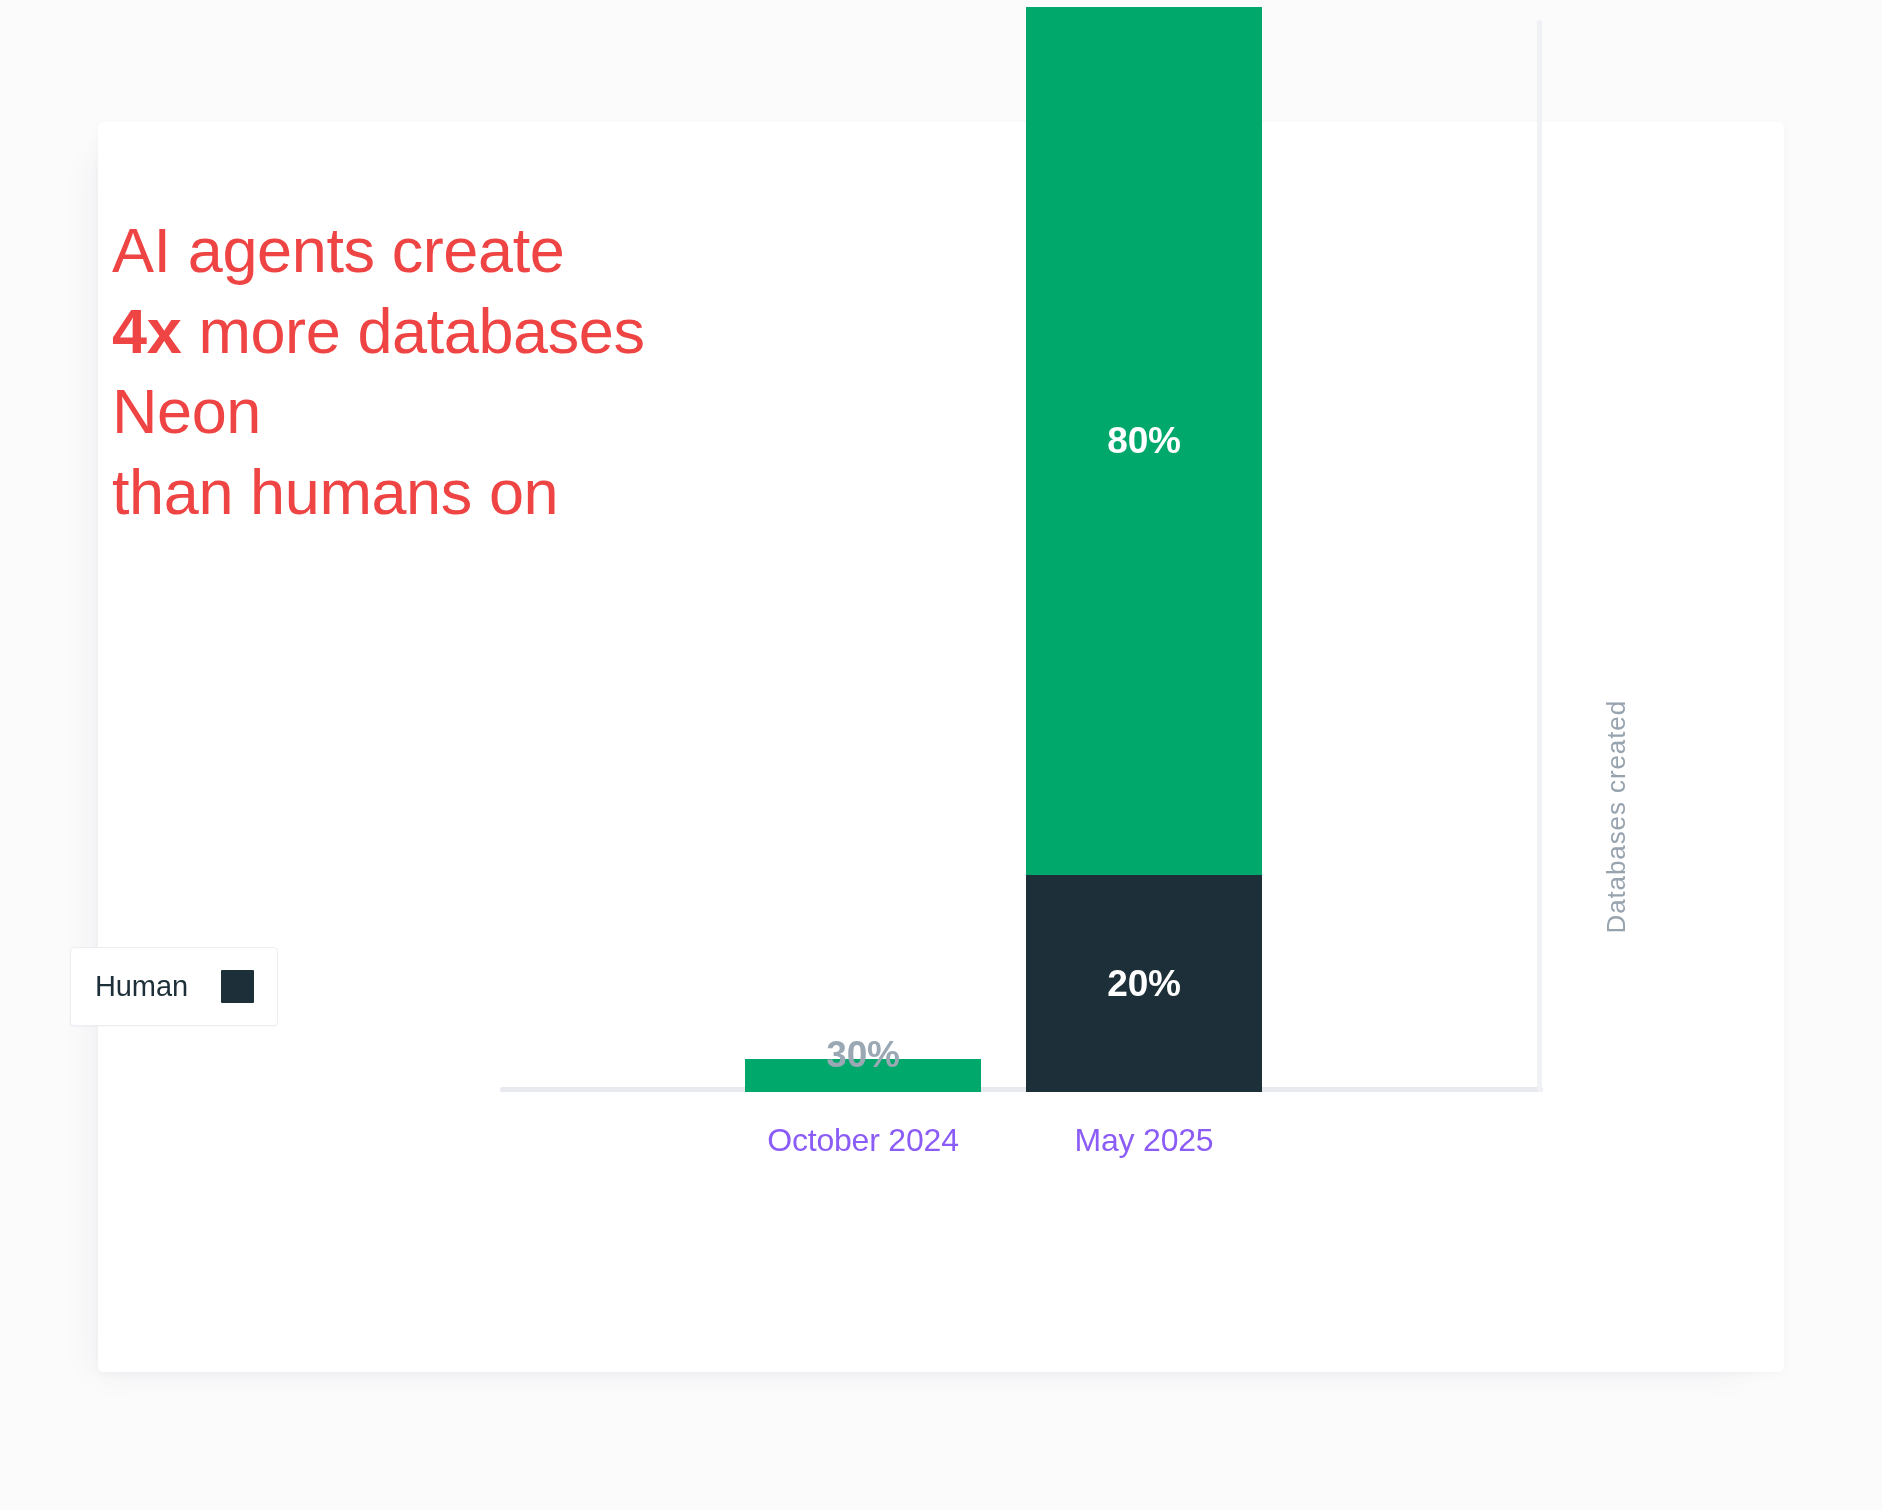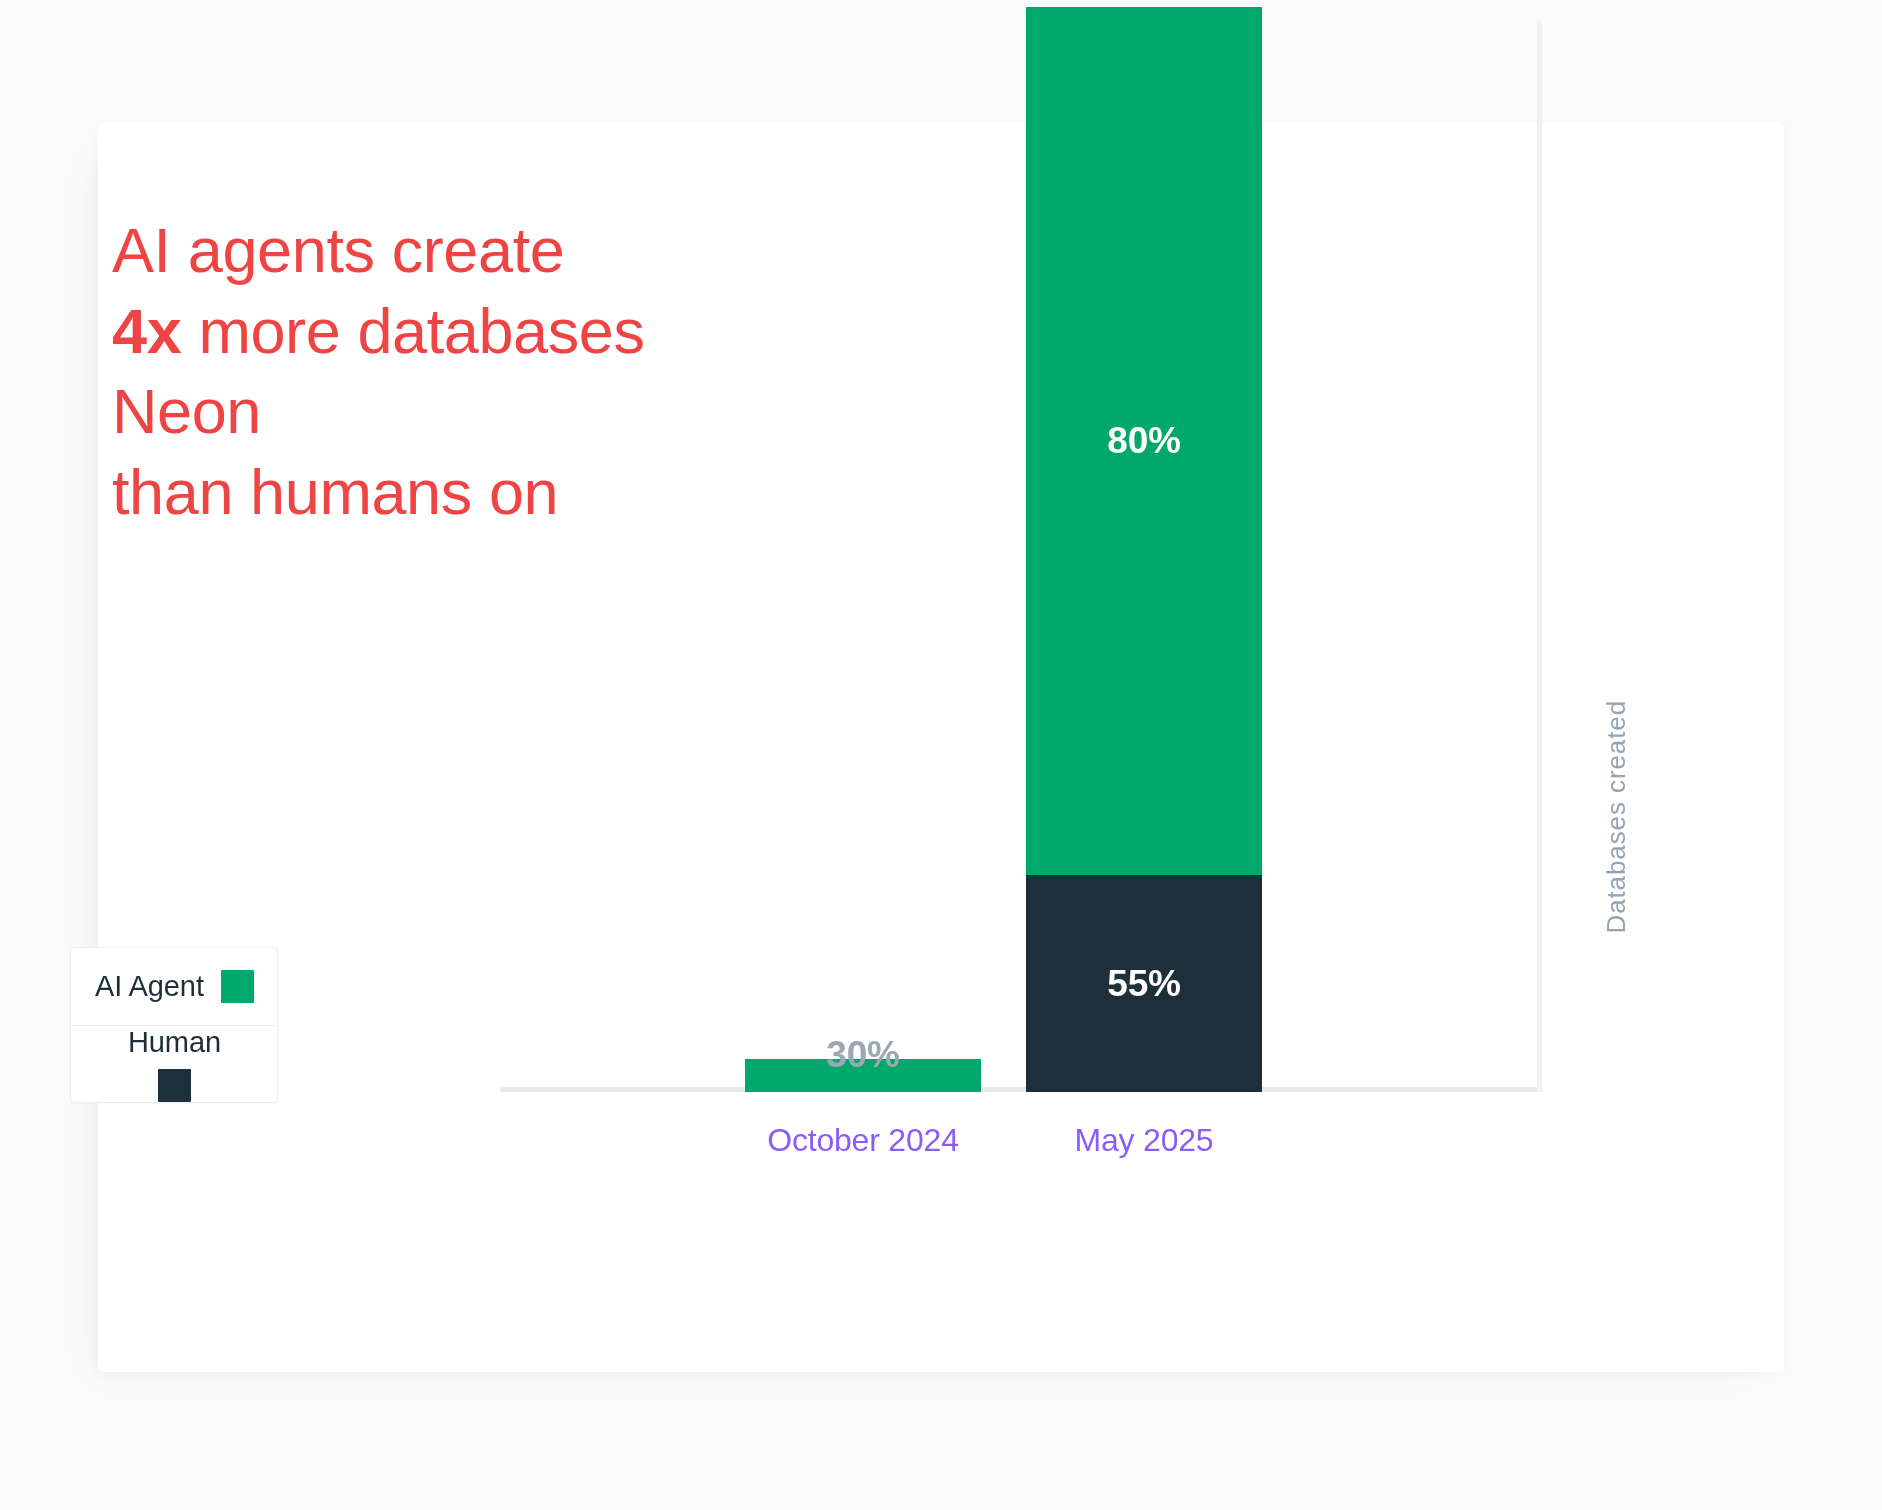--- a/index.html
+++ b/index.html
@@ -181,24 +181,20 @@
 
   <div id="headline">
     <span class="hl-line">AI agents create</span>
     <span class="hl-line"><span class="hl-strong">4x</span><span> more databases</span></span>
     <span class="hl-line">Neon</span>
     <span class="hl-line">than humans on</span>
   </div>
 
   <div id="legend">
     <div class="legend-row">
-      <span class="legend-label">AI Agent</span>
-      <span class="legend-swatch" style="background:#00a86b"></span>
-    </div>
-    <div class="legend-row">
       <span class="legend-label">Human</span>
       <span class="legend-swatch" style="background:#1d2f38"></span>
     </div>
   </div>
 
   <div id="plot">
 
     <div id="axis-x" style="background: rgb(231, 233, 239);"></div>
     <div id="axis-y"></div>
     <div id="y-axis-title">Databases created</div>
@@ -211,20 +207,20 @@
       </div>
       <div class="bar-xlabel">October 2024</div>
     </div>
 
     <div class="bar-group" id="group-1">
       <div class="bar-stack">
         <div class="seg" style="height: 868px; background: rgb(0, 168, 107);">
           <span class="seg-value">80%</span>
         </div>
         <div class="seg" style="height: 217px; background: rgb(29, 47, 56);">
-          <span class="seg-value">55%</span>
+          <span class="seg-value">20%</span>
         </div>
       </div>
       <div class="bar-xlabel">May 2025</div>
     </div>
 
   </div>
 </div>
 
 </body></html>

